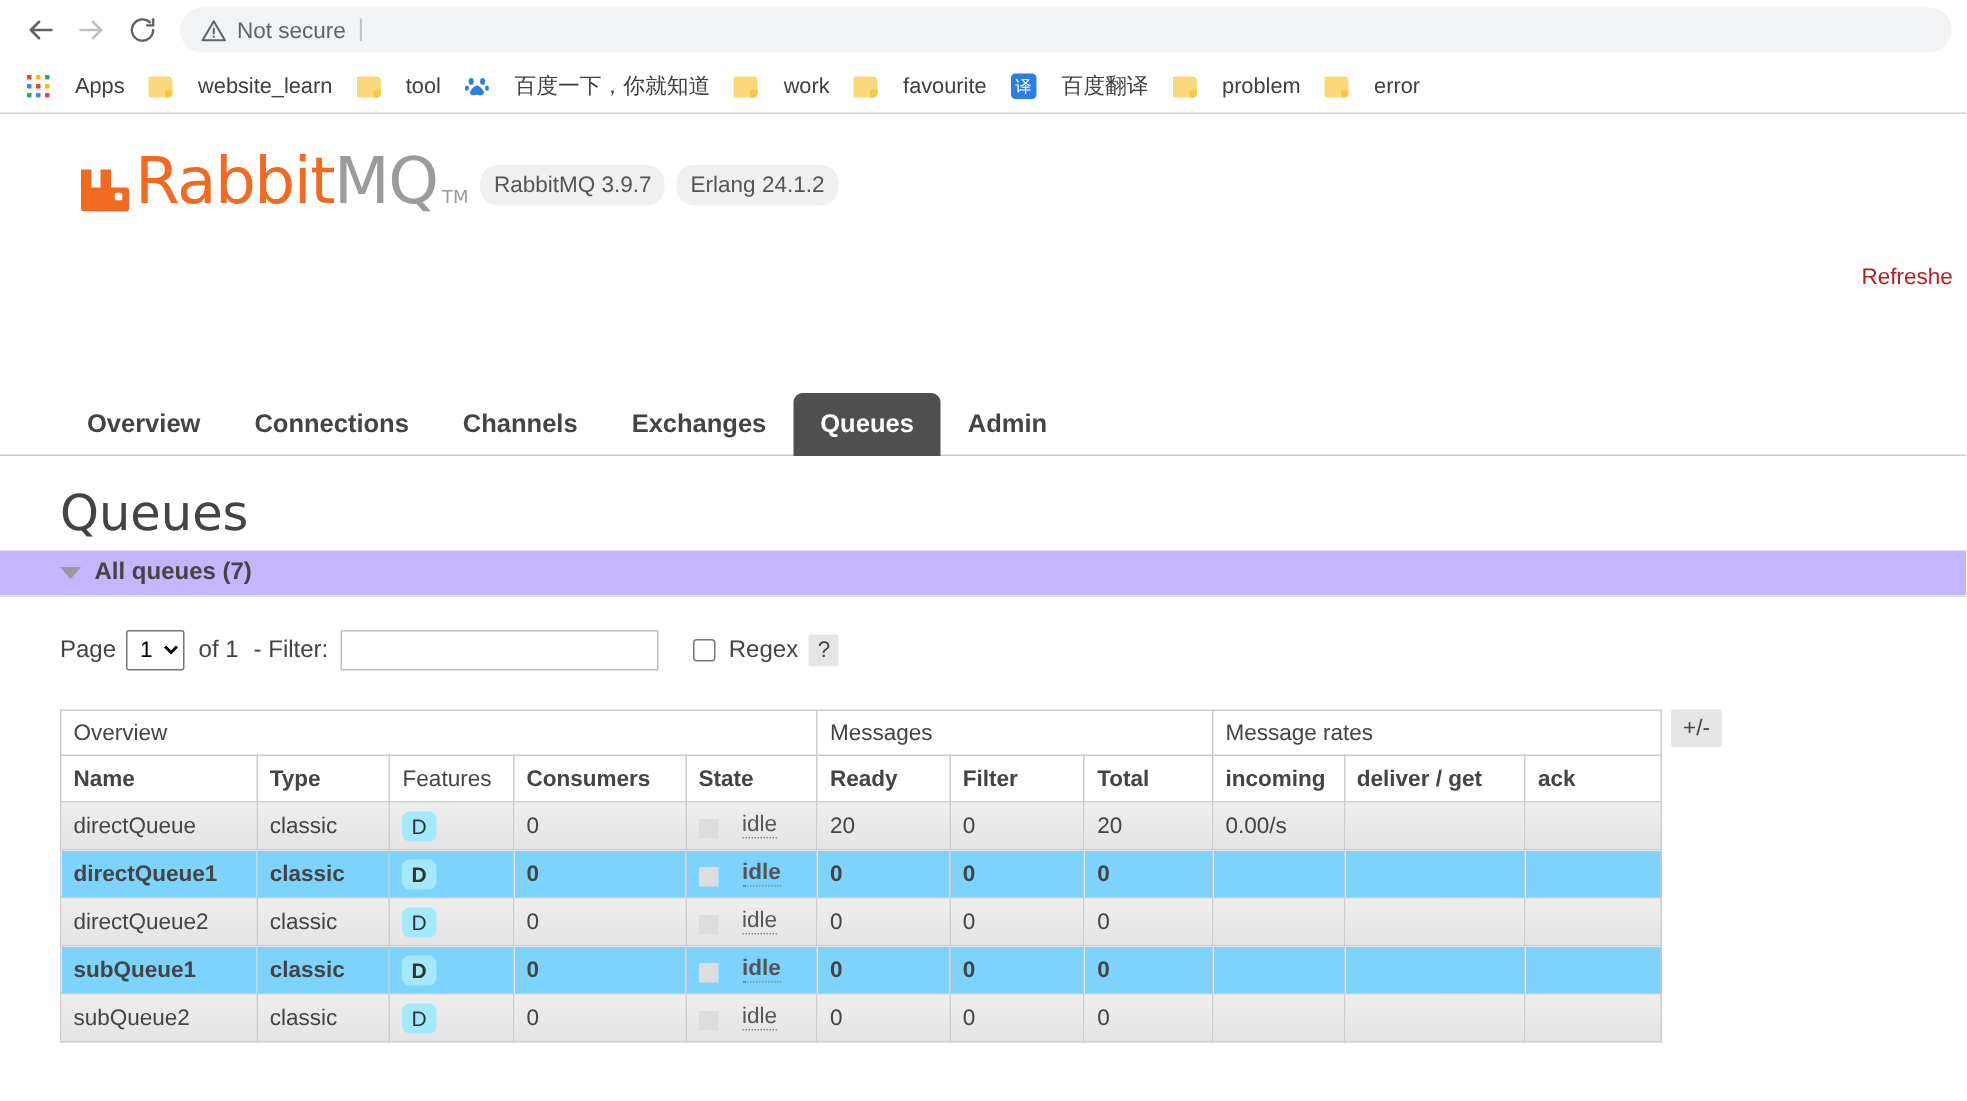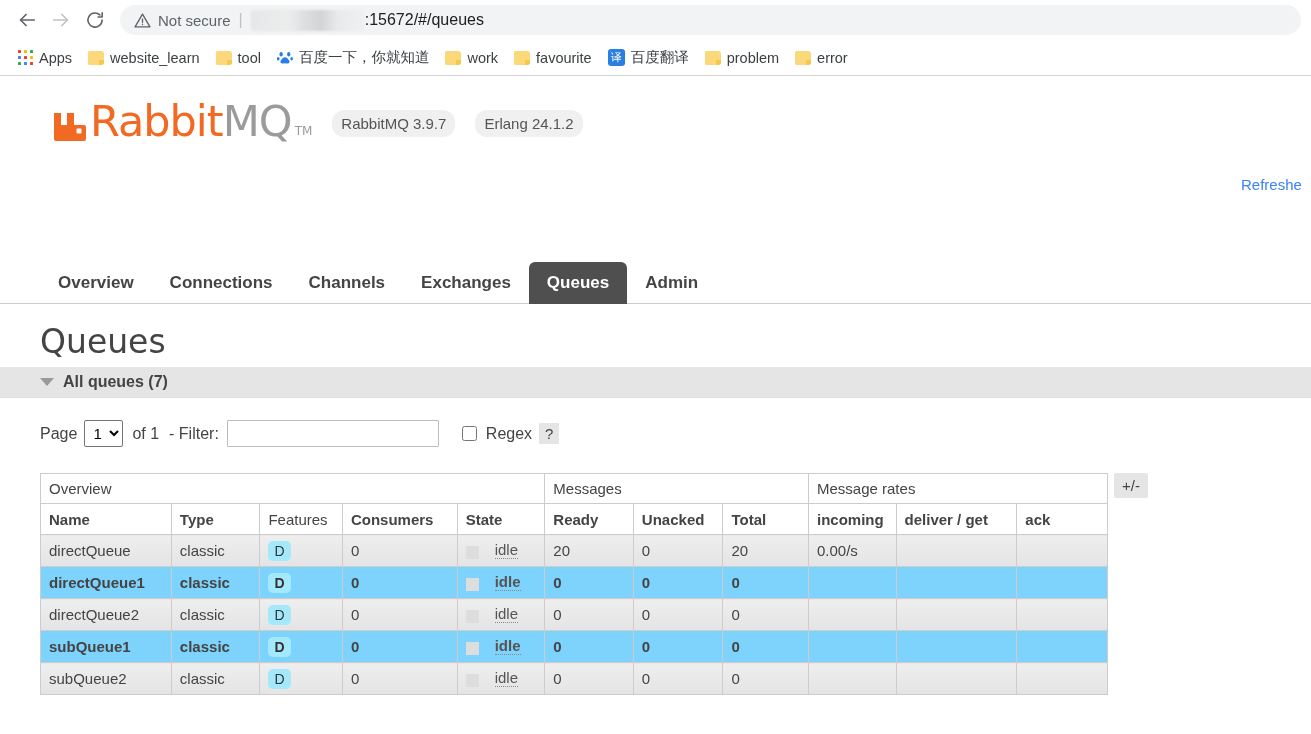--- a/index.html
+++ b/index.html
@@ -90,21 +90,21 @@
     align-items: center;
     padding: 0 10px;
     gap: 0;
     font-size: 14px;
     color: #3c4043;
     white-space: nowrap;
   }
   .bookmark {
     display: flex;
     align-items: center;
-    gap: 6px;
+    gap: 17px;
     padding: 4px 8px;
     border-radius: 4px;
     flex: 0 0 auto;
   }
   .bookmark-label { font-size: 14.5px; color: #3c4043; }
   .apps-grid {
     width: 15px; height: 15px;
     display: grid;
     grid-template-columns: repeat(3, 3px);
     grid-template-rows: repeat(3, 3px);
@@ -157,33 +157,33 @@
     font-family: "Liberation Sans", sans-serif;
     color: #444444;
     overflow: hidden;
   }
 
   #refresh-status {
     position: absolute;
     top: 100px;
     right: 0px;
     font-size: 15px;
-    color: #3b82f6;
+    color: #b91c1c;
     white-space: nowrap;
     width: 70px;
     overflow: hidden;
   }
 
   #logo-row {
     position: absolute;
     left: 52px;
     top: 25px;
     display: flex;
     align-items: flex-end;
-    gap: 20px;
+    gap: 8px;
   }
   #logo {
     display: flex;
     align-items: flex-end;
   }
   #logo-mark {
     width: 36px; height: 38px;
     position: relative;
     margin-right: 2px;
   }
@@ -253,21 +253,21 @@
     font-family: "DejaVu Sans", sans-serif;
     font-size: 33px;
     font-weight: normal;
     color: #444444;
     margin: 0;
     padding: 18px 0 4px 40px;
     letter-spacing: 0px;
   }
 
   #section-header {
-    background: #e5e5e5;
+    background: #c4b5fd;
     padding: 6px 0 6px 40px;
     display: flex;
     align-items: center;
     gap: 9px;
     margin-top: 2px;
   }
   #section-caret {
     width: 0; height: 0;
     border-left: 7px solid transparent;
     border-right: 7px solid transparent;
@@ -467,24 +467,20 @@
     <div id="omnibox">
       <span id="security-chip">
         <svg id="warning-icon" width="17" height="17" viewBox="0 0 24 24">
           <path d="M12 3 L22.5 21 L1.5 21 Z" fill="none" stroke="#5f6368" stroke-width="1.9" stroke-linejoin="round"></path>
           <rect x="11.1" y="9.3" width="1.8" height="6" fill="#5f6368"></rect>
           <rect x="11.1" y="16.6" width="1.8" height="1.9" fill="#5f6368"></rect>
         </svg>
         <span>Not secure</span>
       </span>
       <span id="omnibox-sep">|</span>
-      <span id="url-text">
-        <span id="url-redacted"></span>
-          <span>:15672/#/queues</span>
-      </span>
     </div>
   </div>
 
   <div id="bookmarks-bar">
     <div class="bookmark">
       <span class="apps-grid">
         <i style="background:#ea4335"></i>
           <i style="background:#fbbc05"></i>
           <i style="background:#34a853"></i>
         <i style="background:#4285f4"></i>
@@ -624,21 +620,21 @@
             <th colspan="3">Messages</th>
             <th colspan="3">Message rates</th>
           </tr>
           <tr class="col-row">
             <th>Name</th>
             <th>Type</th>
             <th class="plain">Features</th>
             <th>Consumers</th>
             <th>State</th>
             <th>Ready</th>
-            <th>Unacked</th>
+            <th>Filter</th>
             <th>Total</th>
             <th>incoming</th>
             <th>deliver / get</th>
             <th>ack</th>
           </tr>
         </thead>
         <tbody id="queues-tbody">
             <tr class="odd">
               <td class="name-cell">directQueue</td>
               <td>classic</td>

